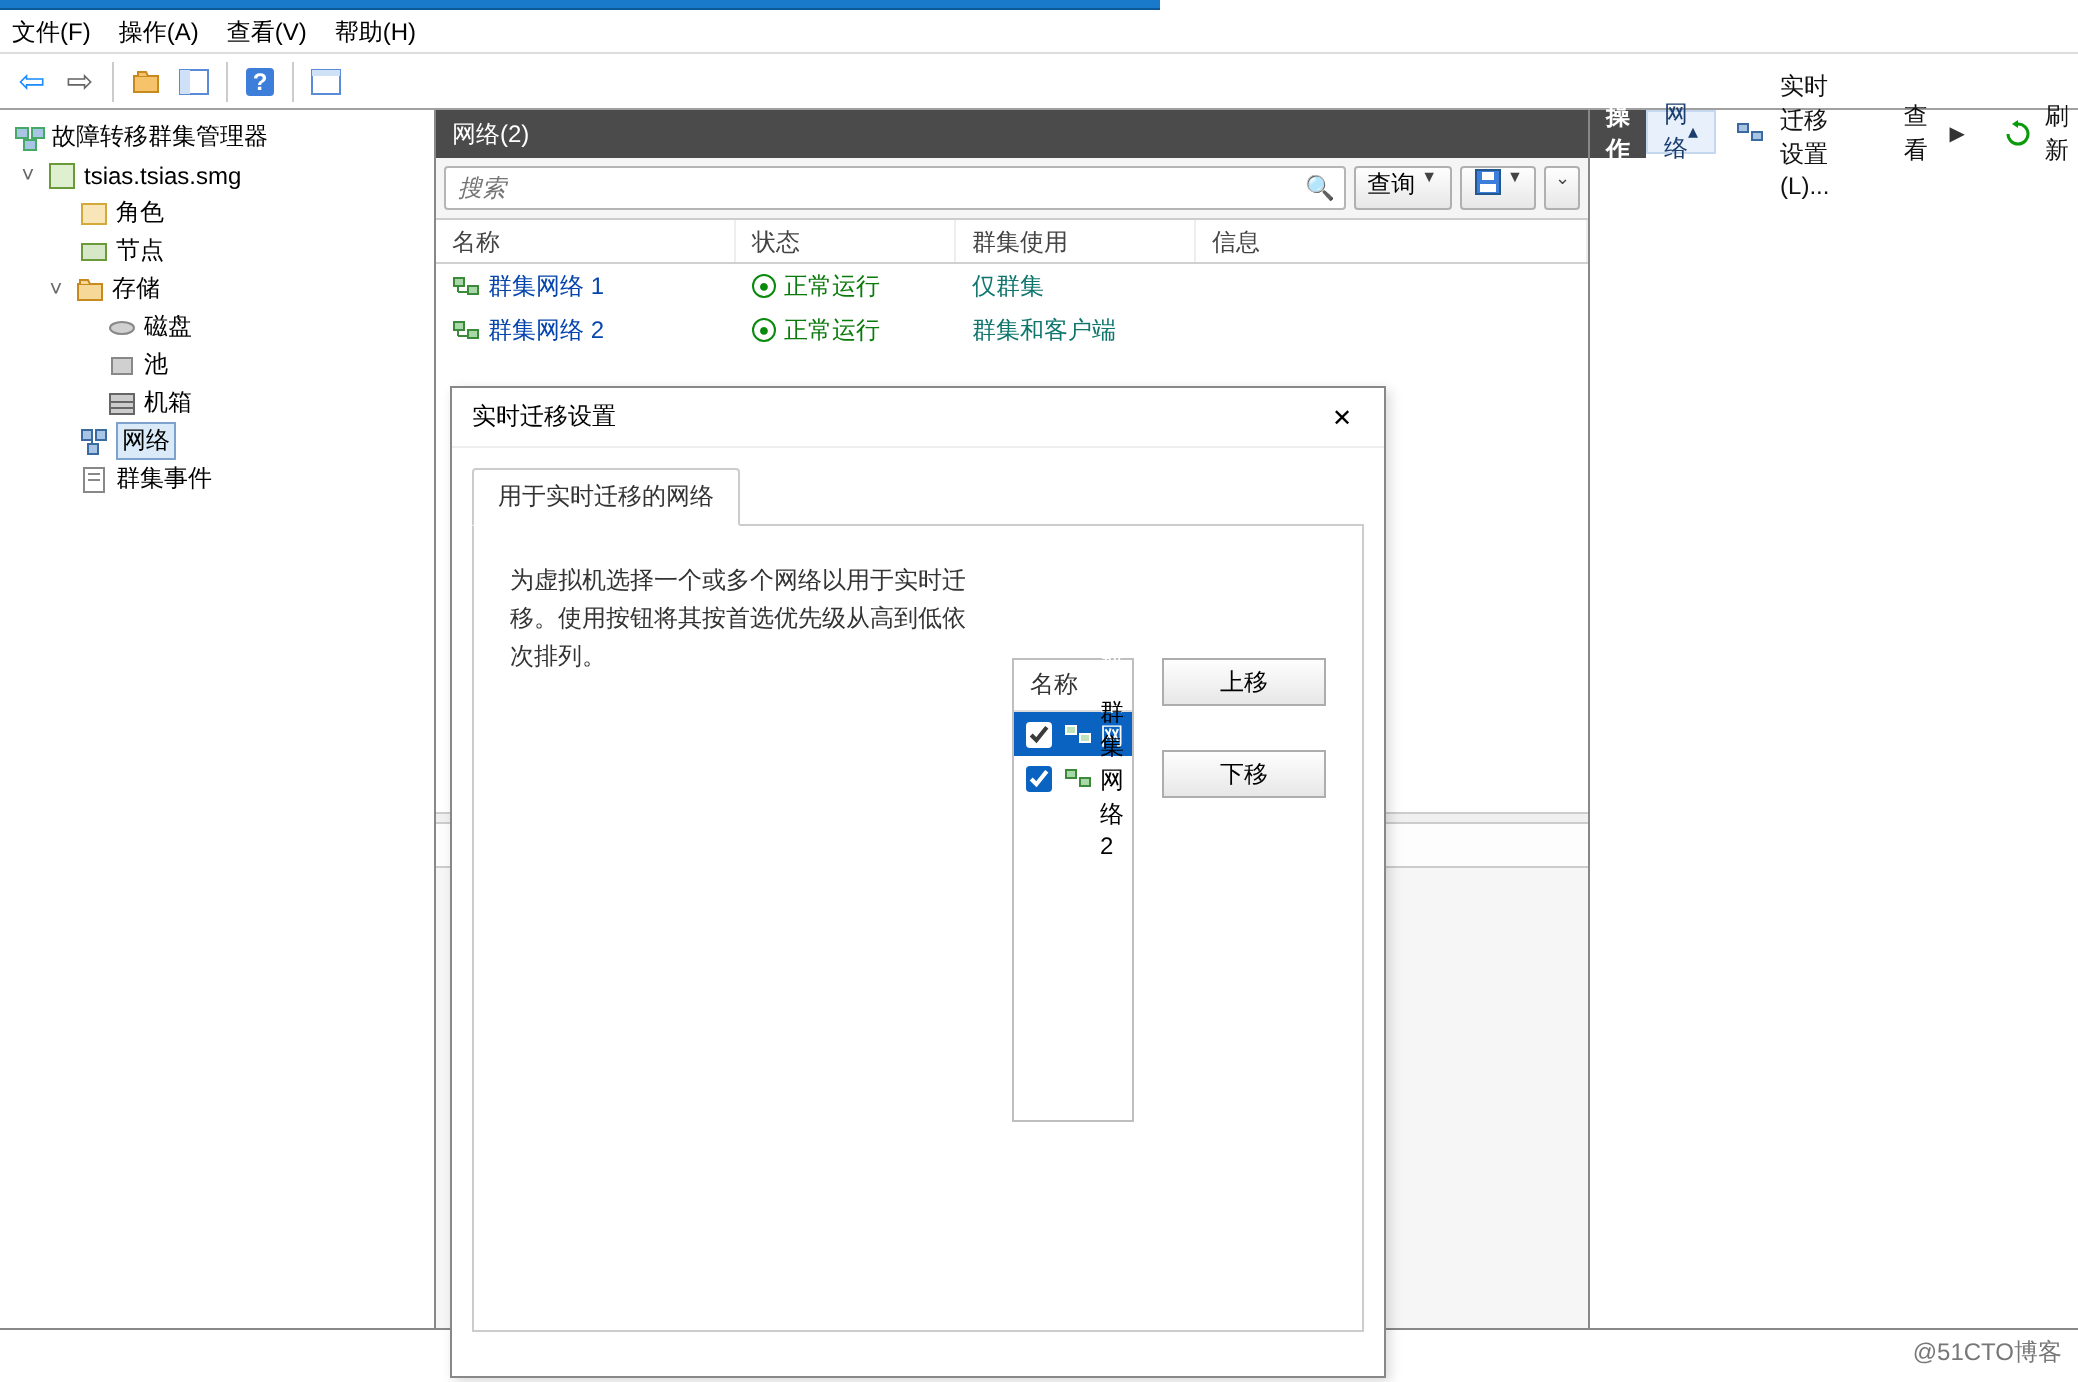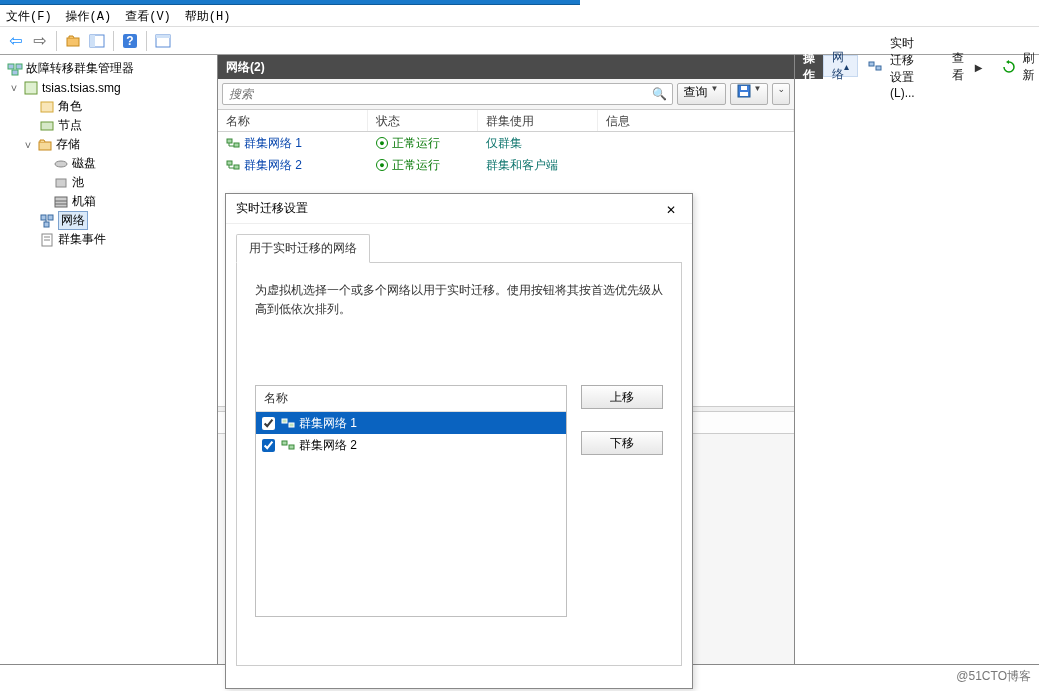--- a/index.html
+++ b/index.html
@@ -1,35 +1,35 @@
 <!DOCTYPE html>
 <html><head>
 <meta charset="utf-8">
 <style>
   * { box-sizing: border-box; font-family: "Microsoft YaHei", "Segoe UI", Tahoma, sans-serif; font-size: 12px; }
   body { margin: 0; padding: 0; width: 1039px; height: 691px; background: #fff; color: #000; position: relative; overflow: hidden; }
   .blue-top-bar { height: 5px; background: #1979ca; border-bottom: 1px solid #0d5a9a; width: 580px; }
   .menu-bar { height: 22px; padding: 3px 6px; display: flex; gap: 14px; border-bottom: 1px solid #ddd; color:#000; }
-  .menu-item { cursor:default;font-family:Liberation Mono, monospace; }
+  .menu-item { cursor:default; }
   .toolbar { height: 28px; display: flex; align-items: center; gap: 0; padding: 2px 4px; border-bottom: 1px solid #a0a0a0; background:#fff; }
   .tb-btn { width: 24px; height: 22px; display:flex; align-items:center; justify-content:center; color:#358; }
   .tb-sep { width:1px; height:20px; background:#ccc; margin:0 4px; }
   .arrow-left::before { content:"⇦"; font-size:16px; color:#1a8cff;}
   .arrow-right::before { content:"⇨"; font-size:16px; color:#666;}
   .main-area { display:flex; height: 610px; border-bottom:1px solid #888;}
   
   .left-pane { width: 218px; border-right:1px solid #888; padding:4px 0; overflow:auto; background:#fff;}
   .tree-row { display:flex; align-items:center; height:19px; padding:0 4px; white-space:nowrap; cursor:default;}
   .tree-label.selected-box { border:1px solid #7da2ce; padding:0 2px; background:#dbeaf9;}
   .exp { width:12px; text-align:center; color:#666; cursor:pointer; font-size:11px;}
   .ticon { width:16px; height:16px; display:inline-flex; align-items:center; justify-content:center; margin:0 3px; font-size:12px;}
   .ind { display:inline-block; }
   
   .center-pane { flex:1; display:flex; flex-direction:column; border-right:1px solid #888; background:#fff; position:relative;}
-  .list-header { background:#4b4b4b; color:#fff; padding:4px 8px; height:24px; display:flex; align-items:center; font-weight:bold;}
+  .list-header { background:#4b4b4b; color:#fff; padding:4px 8px; height:24px; display:flex; align-items:center; font-weight:normal;}
   .search-row { display:flex; align-items:center; padding:4px; gap:4px; border-bottom:1px solid #ccc; background:#f5f5f5;}
   .search-box { flex:1; display:flex; align-items:center; border:1px solid #b5b5b5; background:#fff; height:22px; padding:0 4px; border-radius:2px;}
   .search-box input { flex:1; border:none; outline:none; font-style:italic; color:#888; background:transparent;}
   .search-box .mag { color:#888; }
   .dd-btn { height:22px; display:flex; align-items:flex-start; padding:0 6px; border:1px solid #b0b0b0; background:linear-gradient(#fefefe,#e7e7e7); border-radius:2px; gap:3px; cursor:pointer;}
   .dd-btn .tri { font-size:8px; color:#444;}
   .col-head-row { display:flex; height:22px; border-bottom:1px solid #d0d0d0; color:#444; background:#fff;}
   .col-head-row > div { padding:3px 8px; border-right:1px solid #eee;}
   .c1{width:150px;} .c2{width:110px;} .c3{width:120px;} .c4{flex:1;}
   .data-rows { }
@@ -52,21 +52,21 @@
   .rp-item { display:flex; align-items:center; gap:6px; padding:4px 10px; height:24px; cursor:pointer; color:#111;}
   .rp-item .iicon { width:16px; height:16px; display:inline-flex; align-items:center; justify-content:center; font-size:13px;}
   .rp-item .arrow-r { margin-left:auto; font-size:10px; color:#333;}
   
   .dialog { position:absolute; left:225px; top:193px; width:468px; height:496px; background:#fff; border:1px solid #888; box-shadow:2px 2px 6px rgba(0,0,0,0.15); display:flex; flex-direction:column; z-index:50;}
   .dlg-title { height:30px; display:flex; align-items:center; padding:0 10px; font-size:12px; color:#000; border-bottom:1px solid #eee; justify-content:space-between;}
   .dlg-close { font-size:16px; cursor:pointer; padding:2px 6px;}
   .dlg-body { flex:1; padding:10px 10px 22px 10px; display:flex; flex-direction:column;}
   .tab-strip { display:flex; border-bottom:1px solid #ccc; }
   .tab { padding:5px 12px 5px 12px; border:1px solid #ccc; border-bottom:1px solid #fff; background:#fff; margin-bottom:-1px; border-radius:2px 2px 0 0; color:#333;}
-  .tab-content { border:1px solid #ccc; border-top:none; flex:1; padding:18px 18px; display:flex; flex-direction:column; gap:18px;}
+  .tab-content { border:1px solid #ccc; border-top:none; flex:1; padding:18px 18px; display:flex; flex-direction:row; gap:18px;}
   .instr { color:#333; line-height:1.6; font-size:12px;}
   .net-config { display:flex; gap:14px; align-items:flex-start; margin-top:48px;}
   .nc-list { flex:1; border:1px solid #bfbfbf; }
   .nc-head { background:#fff; border-bottom:1px solid #ddd; padding:4px 8px; color:#333;}
   .nc-row { display:flex; align-items:center; height:22px; padding:0 4px; gap:4px;}
   .nc-row.sel { background:#0a63c0; color:#fff;}
   .nc-row input[type=checkbox]{ margin:0 2px; accent-color:#0a63c0;}
   .nc-row.sel input[type=checkbox]{ accent-color:#fff;}
   .btn-col { display:flex; flex-direction:column; gap:22px; width:82px;}
   .wbtn { height:24px; border:1px solid #adadad; background:linear-gradient(#fefefe,#e7e7e7); display:flex; align-items:center; justify-content:center; cursor:pointer;}

